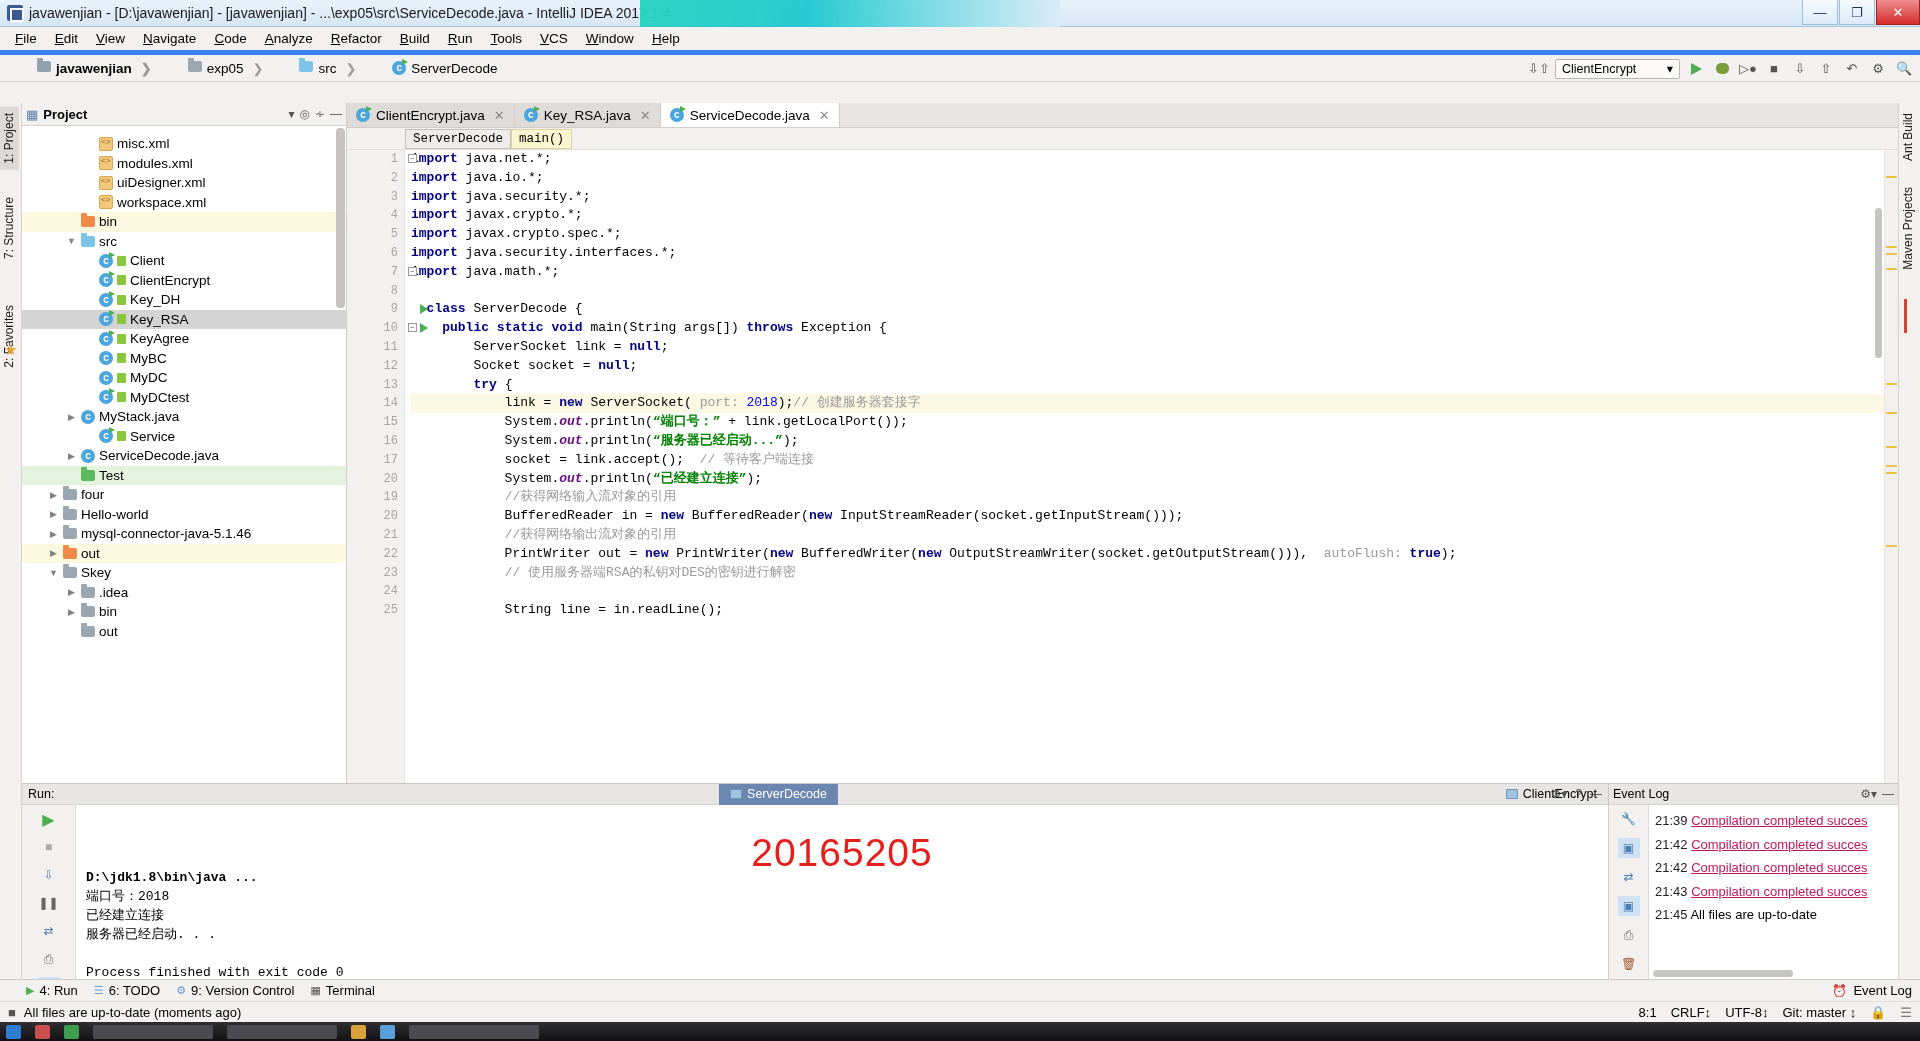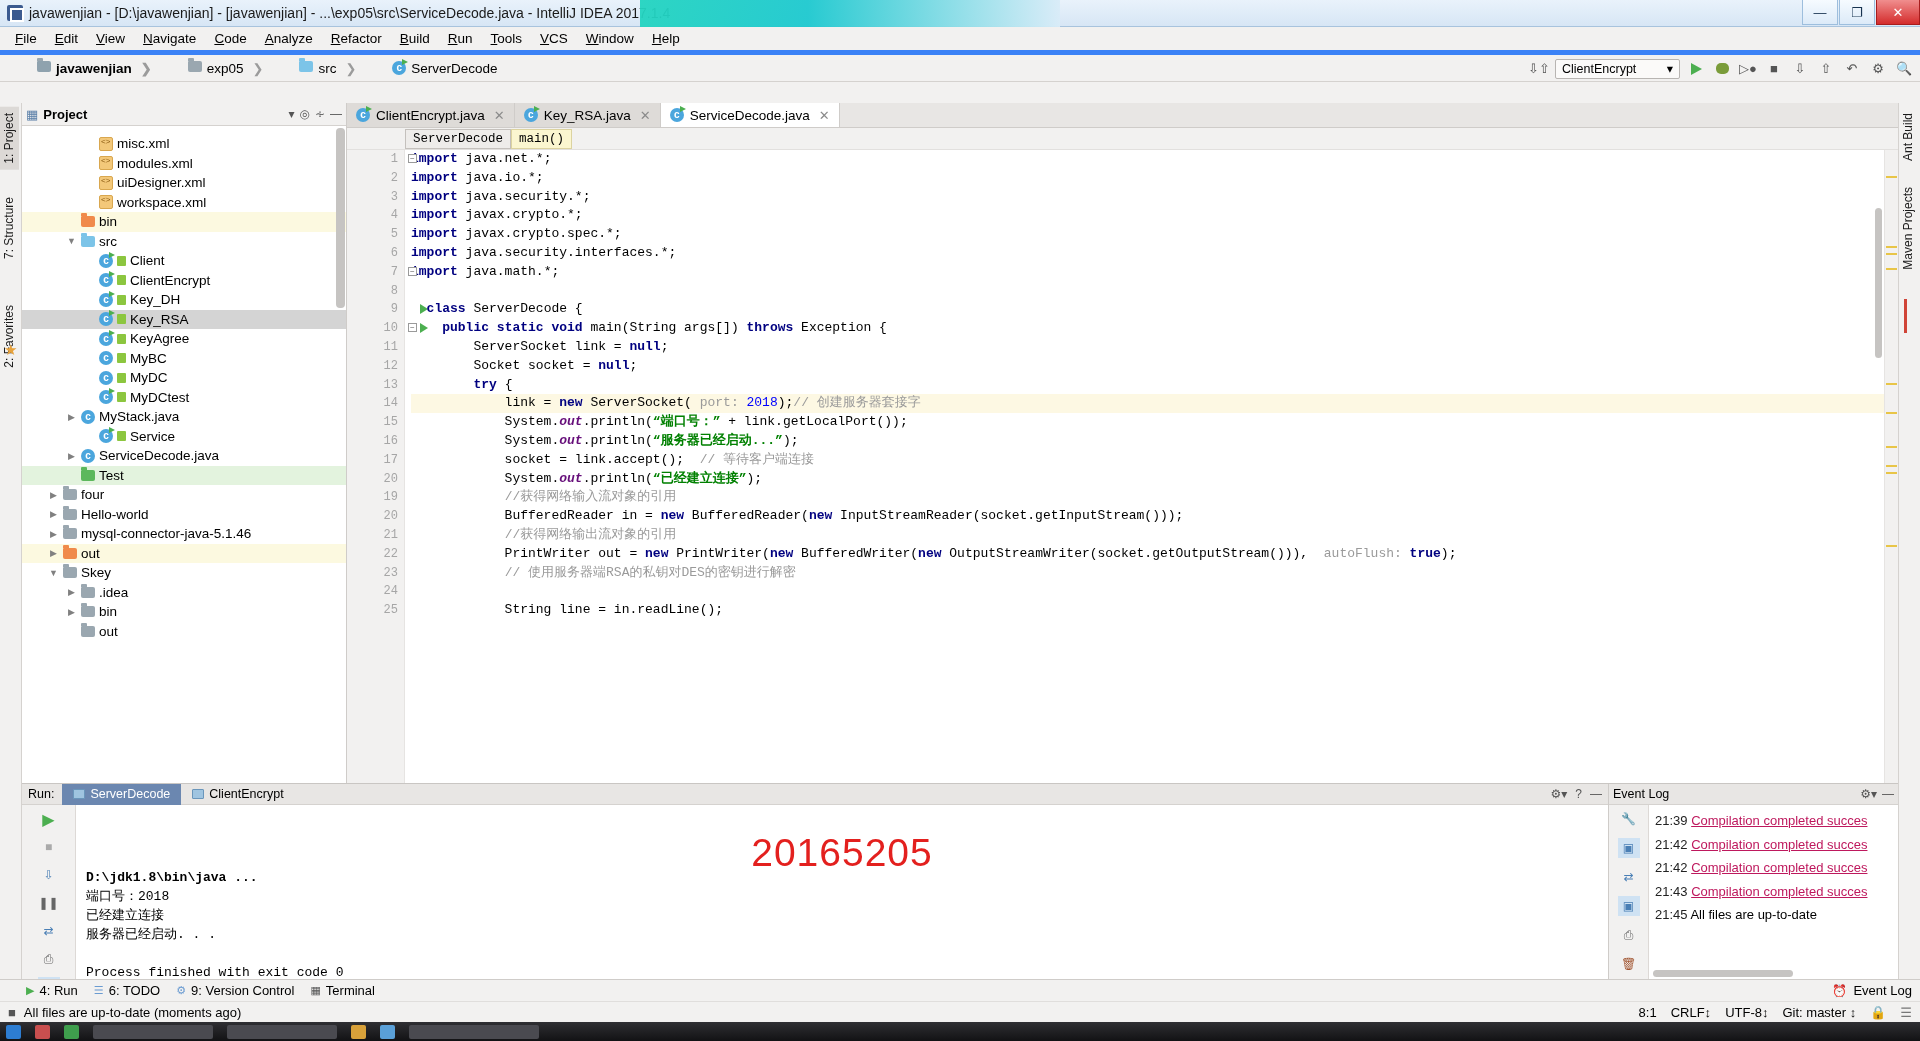--- a/index.html
+++ b/index.html
@@ -119,21 +119,21 @@
   .hint{ color:#9a9a9a; }
   .fold{ position:absolute; left:3px; width:9px; height:9px; border:1px solid #9a9a9a; background:#fff; font-size:8px;
      text-align:center; line-height:7px; color:#666;}
   .marks{ position:absolute; right:0; top:0; width:14px; height:100%; background:#f2f1f0; border-left:1px solid #e6e4e2;}
   .markline{ position:absolute; right:1px; width:11px; height:2px; background:#e8c547;}
   .editor-thumb{ position:absolute; right:16px; top:58px; width:7px; height:150px; background:#c6c4c2; border-radius:4px;}
   .runwrap{ position:absolute; left:22px; right:22px; bottom:62px; height:196px;
      background:#f2f1f0; border-top:1px solid #c9c6c3; display:flex; }
   .runmain{ flex:1; display:flex; flex-direction:column; min-width:0;}
   .runtabs{ height:21px; background:#e8e6e4; display:flex; align-items:center; gap:0; padding-left:6px;
-     border-bottom:1px solid #d5d2cf; position:relative;}
+     border-bottom:1px solid #d5d2cf; position:relative;justify-content:space-between;}
   .runtabs .lbl{ font-size:12.5px; margin-right:8px;}
   .rtab{ display:flex; align-items:center; gap:5px; font-size:12.5px; padding:2px 11px; height:21px; cursor:pointer;}
   .rtab.active{ background:#6b87b0; color:#fff;}
   .rtab .sq{ width:12px;height:10px;background:#9fc4e0;border:1px solid #6a96bb; border-radius:1px;}
   .runbody{ flex:1; display:flex; background:#fff; position:relative; }
   .runicons{ width:54px; background:#f2f1f0; border-right:1px solid #ddd9d6;
      display:flex; flex-direction:column; align-items:center; padding-top:4px; gap:8px;}
   .rico{ width:22px; height:20px; display:flex; align-items:center; justify-content:center; cursor:pointer; font-size:12px; color:#555;}
   .console{ flex:1; padding:6px 0 0 10px; font-family:"Liberation Mono", monospace; font-size:13px;
      line-height:19px; white-space:pre; position:relative; }

